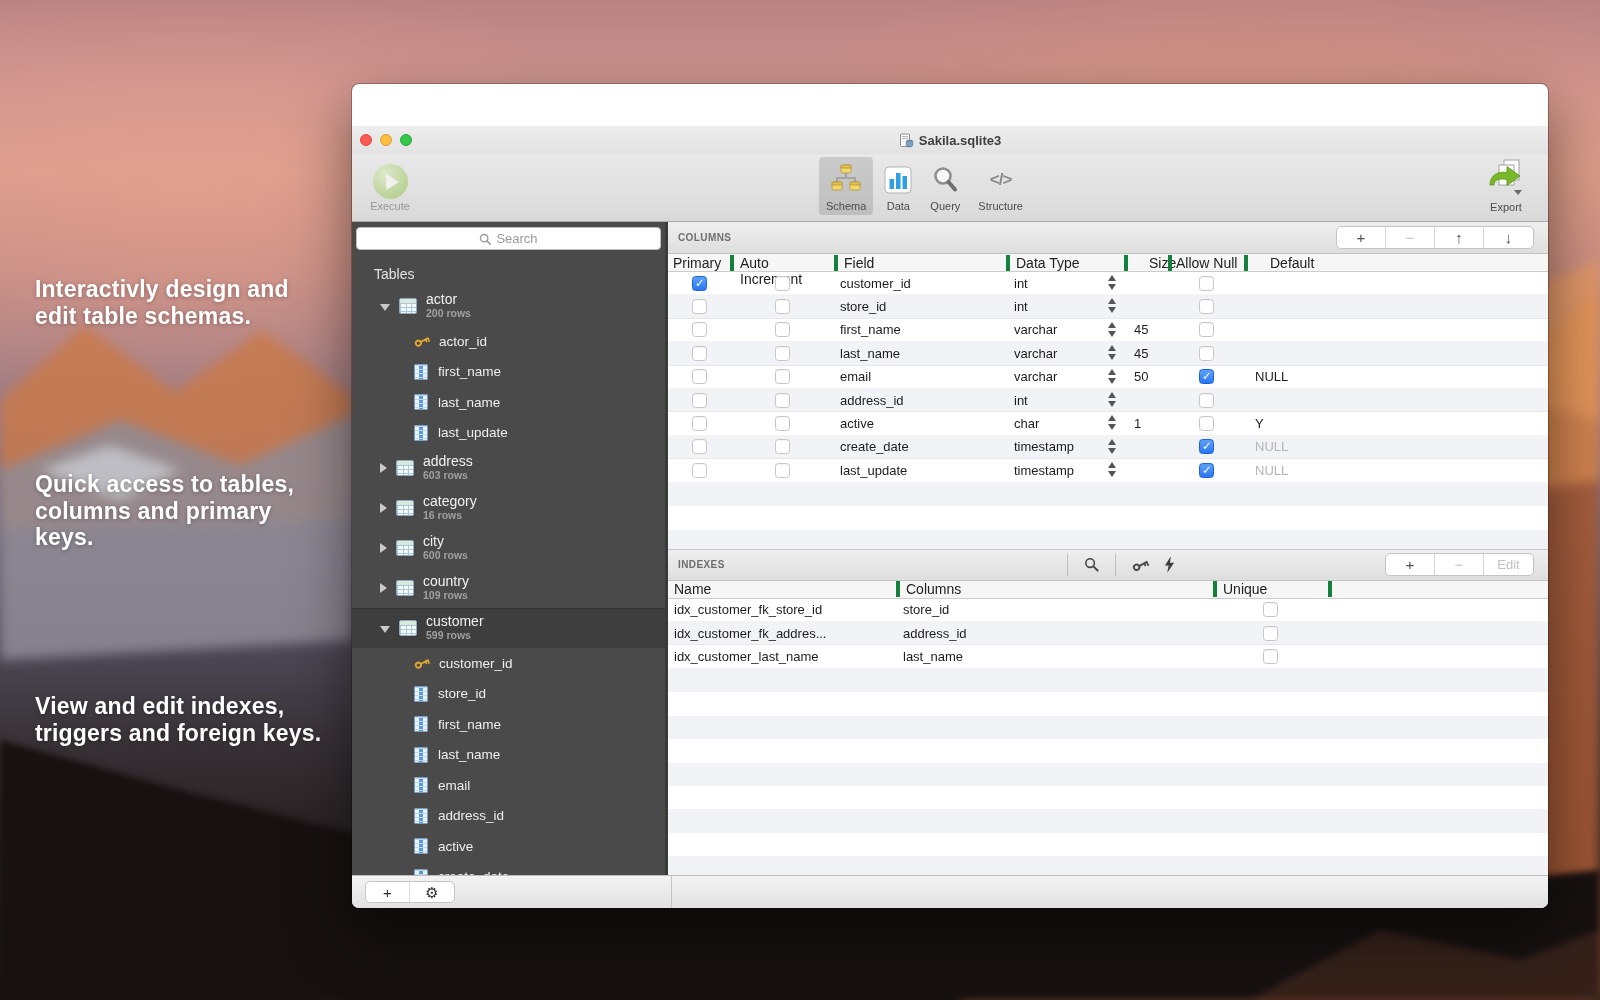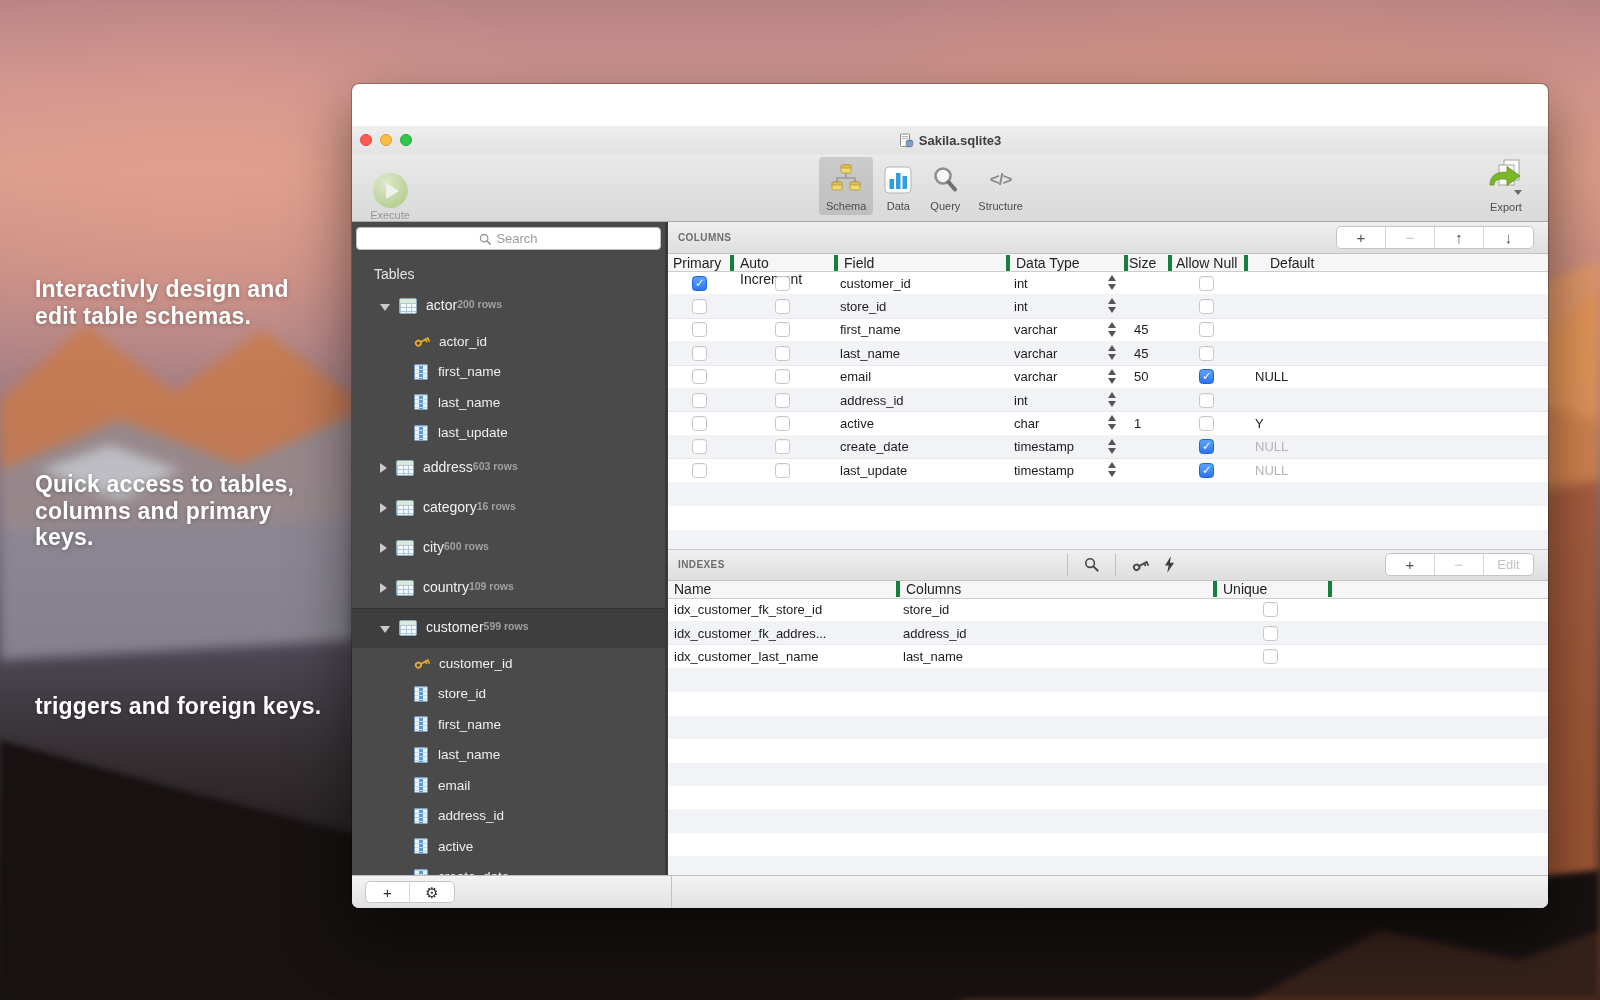--- a/index.html
+++ b/index.html
@@ -27,21 +27,21 @@
   .lights { position:absolute; left:8px; top:0; height:28px; display:flex; align-items:center; gap:8px; }
   .light { width:12px; height:12px; border-radius:50%; }
   .light.red { background:#fc5b55; border:.5px solid #e0443e; }
   .light.yellow { background:#fdbd40; border:.5px solid #dfa036; }
   .light.green { background:#34c84a; border:.5px solid #24a83a; }
   .wtitle { display:flex; align-items:center; gap:5px; font-size:13px; font-weight:700; color:#3e3e3e; }
 
   .toolbar { height:68px; flex:none; background:linear-gradient(#e9e9e9,#d9d9d9); border-bottom:1px solid #a9a9a9; position:relative; }
   .tool-item { position:absolute; display:flex; flex-direction:column; align-items:center; }
   .tool-label { font-size:11px; color:#4c4c4c; margin-top:1px; }
-  .execute { left:14px; top:19px; width:48px; }
+  .execute { left:14px; top:10px; width:48px; }
   .execute .tool-label { color:#969696; }
   .exec-circle { width:35px; height:35px; border-radius:50%; background:radial-gradient(circle at 35% 30%, #dcecbe, #a8cd70 62%, #92c056); opacity:.6; display:flex; align-items:center; justify-content:center; }
   .exec-play { width:0; height:0; border-left:13px solid rgba(255,255,255,.92); border-top:8px solid transparent; border-bottom:8px solid transparent; margin-left:4px; }
   .tabs { position:absolute; left:467px; top:3px; display:flex; align-items:flex-start; gap:4px; }
   .tab { display:flex; flex-direction:column; align-items:center; padding:4px 7px 3px; border-radius:4px; }
   .tab.selected { background:rgba(0,0,0,.125); }
   .tab .ticon { height:38px; display:flex; align-items:center; justify-content:center; }
   .structure-glyph { font-size:17px; font-weight:700; color:#8b8b8b; letter-spacing:-1px; }
   .export { right:16px; top:4px; width:52px; position:absolute; display:flex; flex-direction:column; align-items:center; }
   .export-caret { width:0;height:0;border-left:4px solid transparent;border-right:4px solid transparent;border-top:5px solid #6b6b6b; position:absolute; right:2px; top:32px; }
@@ -59,21 +59,21 @@
   .titem.selected { background:rgba(0,0,0,.16); box-shadow:inset 0 1px 0 rgba(0,0,0,.18); }
   .disc { width:0; height:0; margin-right:9px; border-top:5px solid transparent; border-bottom:5px solid transparent; border-left:7px solid #c9c9c9; flex:none; }
   .titem.expanded .disc { border-left:5px solid transparent; border-right:5px solid transparent; border-top:7px solid #c9c9c9; border-bottom:none; margin-top:2px; }
   .tbl-ic { width:18px; height:16px; flex:none; margin-right:9px; border:1px solid #8fa9bd; border-radius:2px;
     background: linear-gradient(#d9ead9 0 4px, rgba(0,0,0,0) 4px),
       repeating-linear-gradient(90deg, #a9c6da 0 1px, rgba(0,0,0,0) 1px 5.6px),
       repeating-linear-gradient(#a9c6da 0 1px, rgba(0,0,0,0) 1px 4px), #f7fbff; }
   .col-ic { width:14px; height:16px; flex:none; margin-right:10px; border:1px solid #7f9fc0; border-radius:1px;
     background: repeating-linear-gradient(#bcd6ea 0 1px, rgba(0,0,0,0) 1px 4px),
       linear-gradient(90deg,#e8f3fb 0 4px,#5b9bd5 4px 8px,#e8f3fb 8px 12px); }
-  .tmeta { display:flex; flex-direction:row; line-height:1.1; }
+  .tmeta { display:flex; flex-direction:column; line-height:1.1; }
   .tname { color:#f1f1f1; font-size:14px; }
   .trows { color:#a0a0a0; font-size:10.5px; font-weight:700; margin-top:1px; }
   .cname { color:#eeeeee; font-size:13.5px; }
   .keysvg { margin-right:8px; flex:none; }
 
   
   .main { flex:1; display:flex; flex-direction:column; background:#fff; min-width:0; }
   .panel-bar { height:32px; flex:none; background:linear-gradient(#efefef,#dedede); border-bottom:1px solid #c3c3c3; display:flex; align-items:center; padding:0 14px 0 10px; position:relative; }
   .panel-bar.idx { border-top:1px solid #c8c8c8; }
   .panel-title { font-size:10px; font-weight:700; color:#6e6e6e; letter-spacing:.4px; }
@@ -84,21 +84,21 @@
   .seg-btn.textseg { font-size:13px; }
   .idx-tools { position:absolute; left:390px; top:0; height:100%; display:flex; align-items:center; }
   .idx-sep { width:1px; height:22px; background:#bdbdbd; margin:0 9px; }
   .idx-tool { padding:0 7px; display:flex; align-items:center; }
 
   .thead { height:18px; flex:none; background:#f6f6f6; border-bottom:1px solid #cccccc; display:grid; align-items:center; font-size:14px; color:#222; }
   .thead.cols, .crow { grid-template-columns:62px 104px 172px 118px 44px 76px 1fr; }
   .thead.idxh, .irow { grid-template-columns:228px 317px 115px 1fr; }
   .thead span { padding-left:6px; border-left:4px solid #15803d; height:16px; line-height:16px; }
   .thead span:first-child { border-left:none; }
-  .thead .h-primary{padding-left:5px;} .thead .h-size{padding-left:1px;} .thead .h-null{padding-left:4px;} .thead .h-def{padding-left:22px;}
+  .thead .h-primary{padding-left:5px;} .thead .h-size{padding-left:21px;} .thead .h-null{padding-left:4px;} .thead .h-def{padding-left:22px;}
 
   .crow, .irow { display:grid; height:23.4px; flex:none; align-items:center; font-size:13px; color:#1c1c1c; border-bottom:1px solid rgba(0,0,0,.045); }
   .crow:nth-child(even) { background:#f2f3f6; }
   .irow:nth-child(even) { background:#f2f3f6; }
   .cell { display:flex; align-items:center; height:100%; }
   .c-field { padding-left:6px; } .c-type { padding-left:8px; position:relative; }
   .c-size { padding-left:10px; } .c-def { padding-left:11px; }
   .c-primary, .c-auto, .c-null, .c-unique { justify-content:center; }
   .c-def.muted { color:#b4b4b4; }
   .i-name { padding-left:6px; } .i-cols { padding-left:7px; }
@@ -142,20 +142,21 @@
 <div class="hero hero1">
   <div>Interactivly design and</div>
   <div>edit table schemas.</div>
 </div>
 <div class="hero hero2">
   <div>Quick access to tables,</div>
   <div>columns and primary</div>
   <div>keys.</div>
 </div>
 <div class="hero hero3">
+  <div>View and edit indexes,</div>
   <div>triggers and foreign keys.</div>
 </div>
 
 <div class="window">
 
   <div class="titlebar">
     <div class="lights">
       <span class="light red"></span>
       <span class="light yellow"></span>
       <span class="light green"></span>

